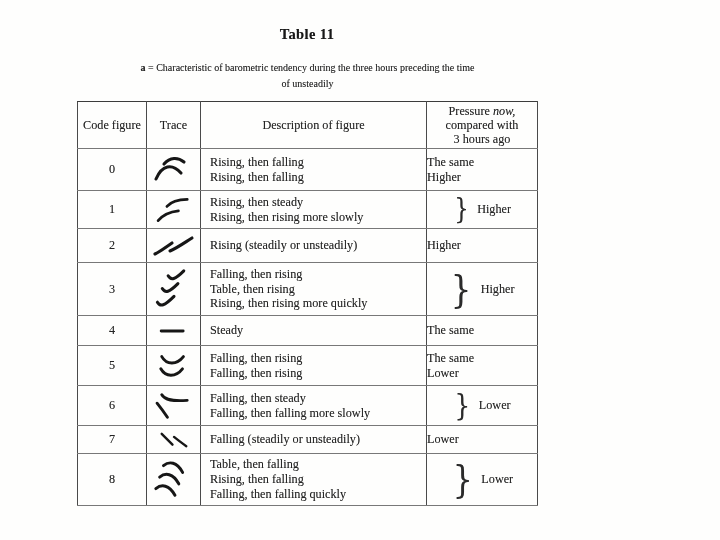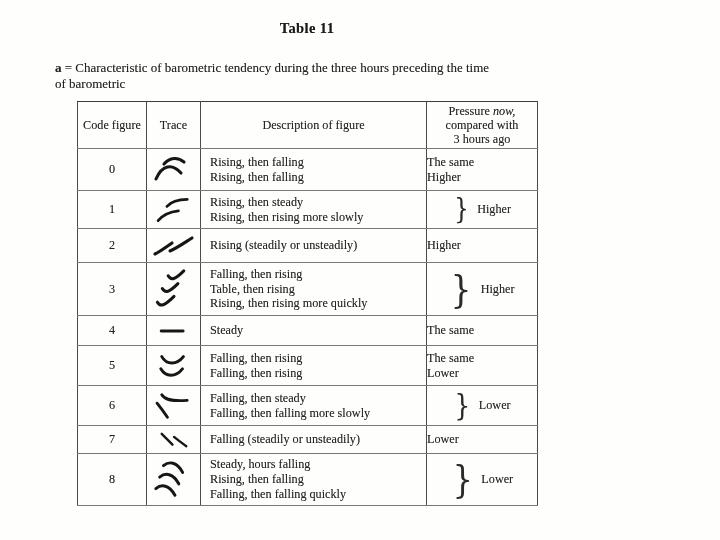--- a/index.html
+++ b/index.html
@@ -7,28 +7,28 @@
   body {
     background:#ffffff;
     font-family:"Liberation Serif","DejaVu Serif",serif;
     color:#1f1f1f;
   }
   .page {
     position:relative; width:720px; height:540px;
     background:#fefefdf5; overflow:hidden;
   }
   .doc-title {
-    position:absolute; left:77px; top:20px; width:460px;
+    position:absolute; left:77px; top:26px; width:460px;
     text-align:center; font-weight:bold; font-size:14.5px;
     letter-spacing:.4px; color:#181818;
     text-shadow:0 0 .5px rgba(20,20,20,.45);
   }
   .caption {
     position:absolute; left:55px; top:60px; width:505px;
-    text-align:left; font-size:13px; line-height:15.5px; color:#222;
+    text-align:center; font-size:10px; line-height:15.5px; color:#222;
     text-shadow:0 0 .4px rgba(20,20,20,.35);
   }
   .caption .sym { font-weight:bold; }
   table.tend {
     position:absolute; left:77px; top:101px; width:460px;
     border-collapse:collapse; table-layout:fixed;
     border:1.6px solid #3c3c3c;
   }
   table.tend th, table.tend td {
     border-left:1px solid #4a4a4a; border-right:1px solid #4a4a4a;
@@ -54,21 +54,21 @@
 <body>
 
 <div class="page">
 
   <div class="doc-title">Table 11</div>
 
   <div class="caption">
     <span class="sym">a</span>
     <span>=</span>
     <span>Characteristic of barometric tendency during the three hours preceding the time</span><br>
-    <span>of barometric</span>
+    <span>of unsteadily</span>
   </div>
 
   <table class="tend">
     <colgroup>
       <col style="width:69px">
         <col style="width:54px">
         <col style="width:226px">
         <col style="width:111px">
     </colgroup>
     <thead>
@@ -225,21 +225,21 @@
         <tr style="height: 52px;">
           <td class="code-cell">8</td>
           <td class="trace-cell">
             <svg viewBox="0 0 46 46" width="46" height="44" preserveAspectRatio="xMidYMid meet">
               <path d="M12 8 C18 3 26 4 32 15" fill="none" stroke="#161616" stroke-width="3.1" stroke-linecap="round"></path>
               <path d="M8 20 C14 15 22 16 28 27" fill="none" stroke="#161616" stroke-width="3.1" stroke-linecap="round"></path>
               <path d="M4 32 C10 27 18 28 24 39" fill="none" stroke="#161616" stroke-width="3.1" stroke-linecap="round"></path>
             </svg>
           </td>
           <td class="desc-cell">
-            <div>Steady, hours falling</div>
+            <div>Table, then falling</div>
             <div>Rising, then falling</div>
             <div>Falling, then falling quickly</div>
           </td>
           <td class="press-cell">
             <div class="press-flex">
               <span class="brace" style="font-size: 37px;">}</span>
               <span>Lower</span>
             </div>
           </td>
         </tr>

